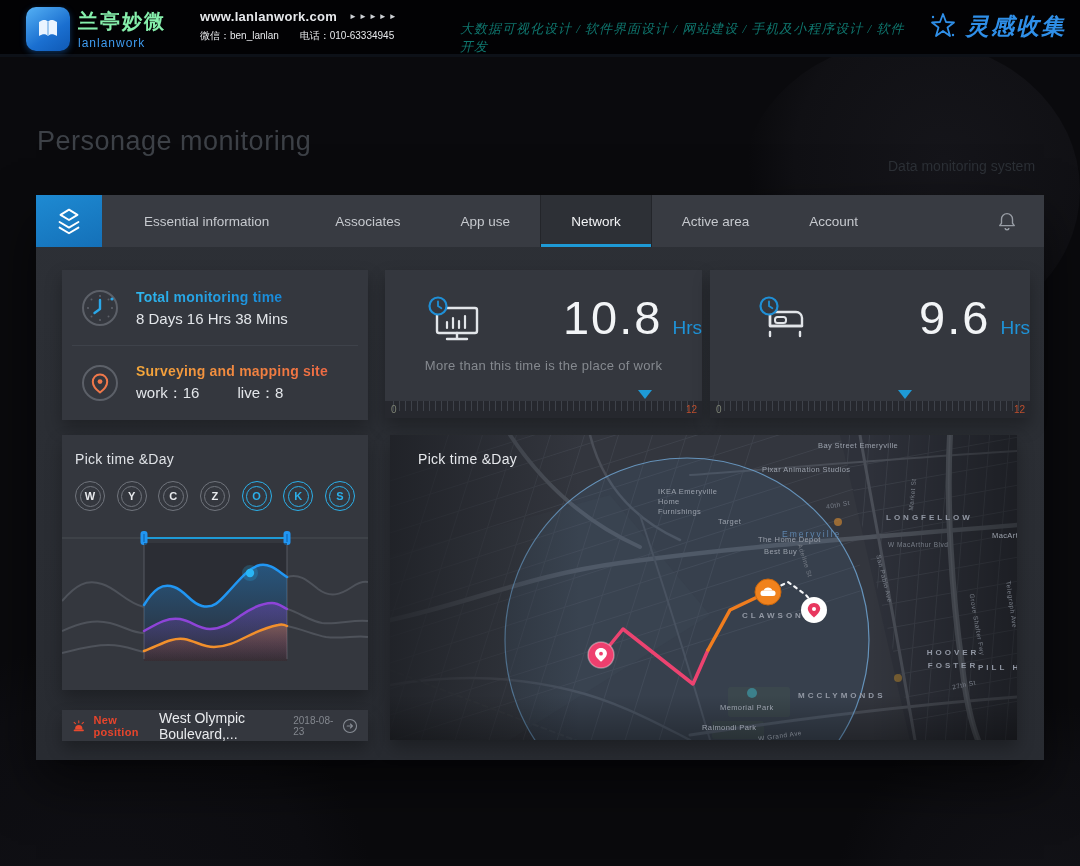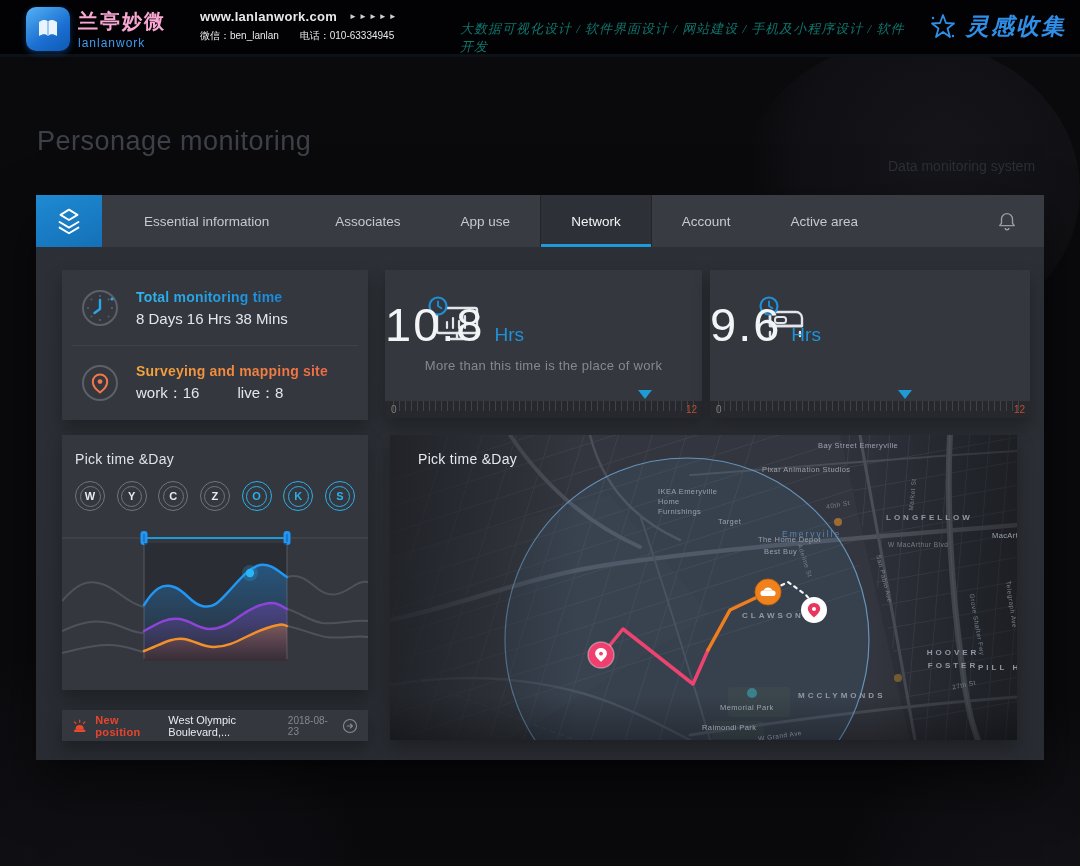--- a/index.html
+++ b/index.html
@@ -17,30 +17,30 @@
   .bg-deco3 { position:absolute; left:830px; top:700px; width:420px; height:420px; border-radius:50%;
     background:radial-gradient(circle, #121217 0%, #0e0e12 50%, rgba(10,10,13,0) 70%); }
 
   
   .topbar { position:absolute; left:0; top:0; width:1080px; height:57px; background:#020204;
     border-bottom:3px solid #0d1118; display:flex; align-items:center; z-index:50; }
   .logo-box { position:absolute; left:26px; top:7px; width:44px; height:44px; border-radius:10px;
     background:linear-gradient(145deg,#55b1f5 0%,#1a6fd0 60%,#0f59b5 100%);
     display:flex; align-items:center; justify-content:center; box-shadow:0 2px 6px rgba(30,120,220,.4); }
   .brand-text { position:absolute; left:78px; top:8px; }
-  .brand-cn { font-size:20px; font-weight:bold; color:#f9a8d4; letter-spacing:2px; }
+  .brand-cn { font-size:20px; font-weight:bold; color:#86efac; letter-spacing:2px; }
   .brand-en { font-size:12px; color:#3f9cf0; margin-top:1px; letter-spacing:1px; }
   .contact { position:absolute; left:200px; top:9px; color:#e7e9ec; }
   .contact .url-row { font-size:13px; font-weight:bold; letter-spacing:.3px; }
   .contact .url-row .arrows { font-size:8px; color:#cfd2d6; letter-spacing:2px; margin-left:8px; vertical-align:2px; }
   .contact .wx-row { font-size:10px; margin-top:5px; }
   .contact .wx-row span { margin-right:18px; }
   .services { position:absolute; left:460px; top:20px; width:450px; color:#0f766e; font-size:13px;
     font-style:italic; font-family:"Liberation Serif", serif; letter-spacing:1px; }
-  .collect { position:absolute; right:14px; top:11px; display:flex; align-items:center; }
+  .collect { position:absolute; right:14px; top:11px; display:flex; align-items:flex-start; }
   .collect-label { font-size:23px; font-weight:bold; font-style:italic; color:#2f8fe8;
     font-family:"Liberation Serif", serif; letter-spacing:2px; margin-left:8px; }
 
   
   .page-title { position:absolute; left:37px; top:126px; font-size:27px; color:#3d4147; letter-spacing:.5px; }
   .watermark { position:absolute; left:888px; top:158px; font-size:14px; color:#2c3036; }
 
   
   .panel { position:absolute; left:36px; top:195px; width:1008px; height:565px;
     background:linear-gradient(#2d3036,#282b31); box-shadow:0 24px 50px rgba(0,0,0,.55); z-index:10; }
@@ -71,21 +71,21 @@
   .ring-icon { width:40px; height:40px; flex:0 0 auto; margin-right:16px; }
   .stat-texts .stat-title { font-size:14px; font-weight:bold; letter-spacing:.2px; }
   .stat-title.blue { background:linear-gradient(90deg,#2fb7ee,#1787d8); -webkit-background-clip:text; background-clip:text; color:transparent; }
   .stat-title.orange { background:linear-gradient(90deg,#f6a93b,#ef6a44); -webkit-background-clip:text; background-clip:text; color:transparent; }
   .stat-value { font-size:15px; color:#e3e6ea; margin-top:5px; }
   .work-live span.num { margin-right:34px; }
 
   
   .hrs-icon { position:absolute; left:42px; top:26px; }
   .card-c .hrs-icon { left:48px; }
-  .big-row { position:absolute; left:0; top:27px; width:100%; text-align:left; }
+  .big-row { position:absolute; left:0; top:20px; width:100%; text-align:right; }
   .big-num { font-size:47px; font-weight:200; color:#f2f4f6; letter-spacing:2px; }
   .big-unit { font-size:19px; color:#1e93d8; margin-left:10px; }
   .hrs-caption { position:absolute; left:0; top:88px; width:100%; text-align:center; font-size:13px; color:#85898f; letter-spacing:.3px; }
   .ruler { position:absolute; left:0; bottom:0; width:100%; height:17px; background:#26282e;
     background-image:repeating-linear-gradient(90deg, #3e424a 0 1px, transparent 1px 6px);
     background-position:8px 0; background-size:calc(100% - 16px) 60%; background-repeat:no-repeat; }
   .ruler .min { position:absolute; left:6px; top:3px; font-size:10px; color:#7d8274; }
   .ruler .max { position:absolute; right:5px; top:3px; font-size:10px; color:#bf4f2e; }
   .tri-marker { position:absolute; bottom:19px; width:0; height:0;
     border-left:7px solid transparent; border-right:7px solid transparent; border-top:9px solid #1e9ad6; }
@@ -108,21 +108,21 @@
   .slider-handle::after { content:""; position:absolute; left:3px; top:3px; width:1px; height:8px; background:#0d5fa8; }
   .slider-handle.h1 { left:24.6%; } .slider-handle.h2 { left:75.7%; }
 
   .wave-svg { position:absolute; left:0; top:108px; }
   .axis-row { position:absolute; left:13px; right:13px; bottom:8px; height:18px; font-size:9px; color:#7c8087; }
   .axis-label { position:absolute; transform:translateX(-50%); text-align:center; white-space:nowrap; }
   .axis-label i { display:block; width:1px; height:4px; background:#6a6e76; margin:2px auto 0; }
 
   
   .alert-label { font-size:11px; font-weight:bold; color:#e8452c; margin:0 8px 0 8px; letter-spacing:.3px; }
-  .alert-address { font-size:11px; color:#e9ebee; }
+  .alert-address { font-size:14px; color:#e9ebee; }
   .alert-date { font-size:10px; color:#83878e; margin-left:auto; }
   .alert-arrow { margin-left:8px; display:flex; align-items:center; }
 
   
   .map-title { position:absolute; left:28px; top:16px; font-size:14px; color:#e6e8ec; letter-spacing:.3px; z-index:6; }
   .map-label { position:absolute; z-index:5; white-space:nowrap; }
   .district { font-size:8px; font-weight:bold; color:#9298a4; letter-spacing:3px; }
   .place { font-size:7.5px; color:#9aa0ab; letter-spacing:.4px; }
   .place.two { white-space:normal; width:64px; line-height:1.3; }
   .street { font-size:6.5px; color:#787e88; letter-spacing:.5px; }
@@ -177,22 +177,22 @@
       <svg width="34" height="34" viewBox="0 0 36 36">
         <path d="M18,6 L27,11.5 L18,17 L9,11.5 Z" fill="none" stroke="#fff" stroke-width="2" stroke-linejoin="round"></path>
         <path d="M8,19 L18,25 L28,19" fill="none" stroke="#fff" stroke-width="2" stroke-linecap="round" stroke-linejoin="round"></path>
         <path d="M8,25 L18,31 L28,25" fill="none" stroke="#fff" stroke-width="2" stroke-linecap="round" stroke-linejoin="round"></path>
       </svg>
     </div>
     <div class="tab first">Essential information</div>
     <div class="tab">Associates</div>
     <div class="tab">App use</div>
     <div class="tab active">Network</div>
+    <div class="tab">Active area</div>
     <div class="tab">Account</div>
-    <div class="tab">Active area</div>
     <div class="bell-wrap">
       <svg width="22" height="22" viewBox="0 0 24 24">
         <path d="M12,4 a6,6 0 0 1 6,6 v4.5 l2,2.5 H4 l2,-2.5 V10 a6,6 0 0 1 6,-6 z" fill="none" stroke="#989da5" stroke-width="1.5" stroke-linejoin="round"></path>
         <path d="M10,19.5 a2,2 0 0 0 4,0" fill="none" stroke="#989da5" stroke-width="1.5"></path>
       </svg>
     </div>
   </div>
 
   <div class="card card-a">
     <div class="stat-row r1">

